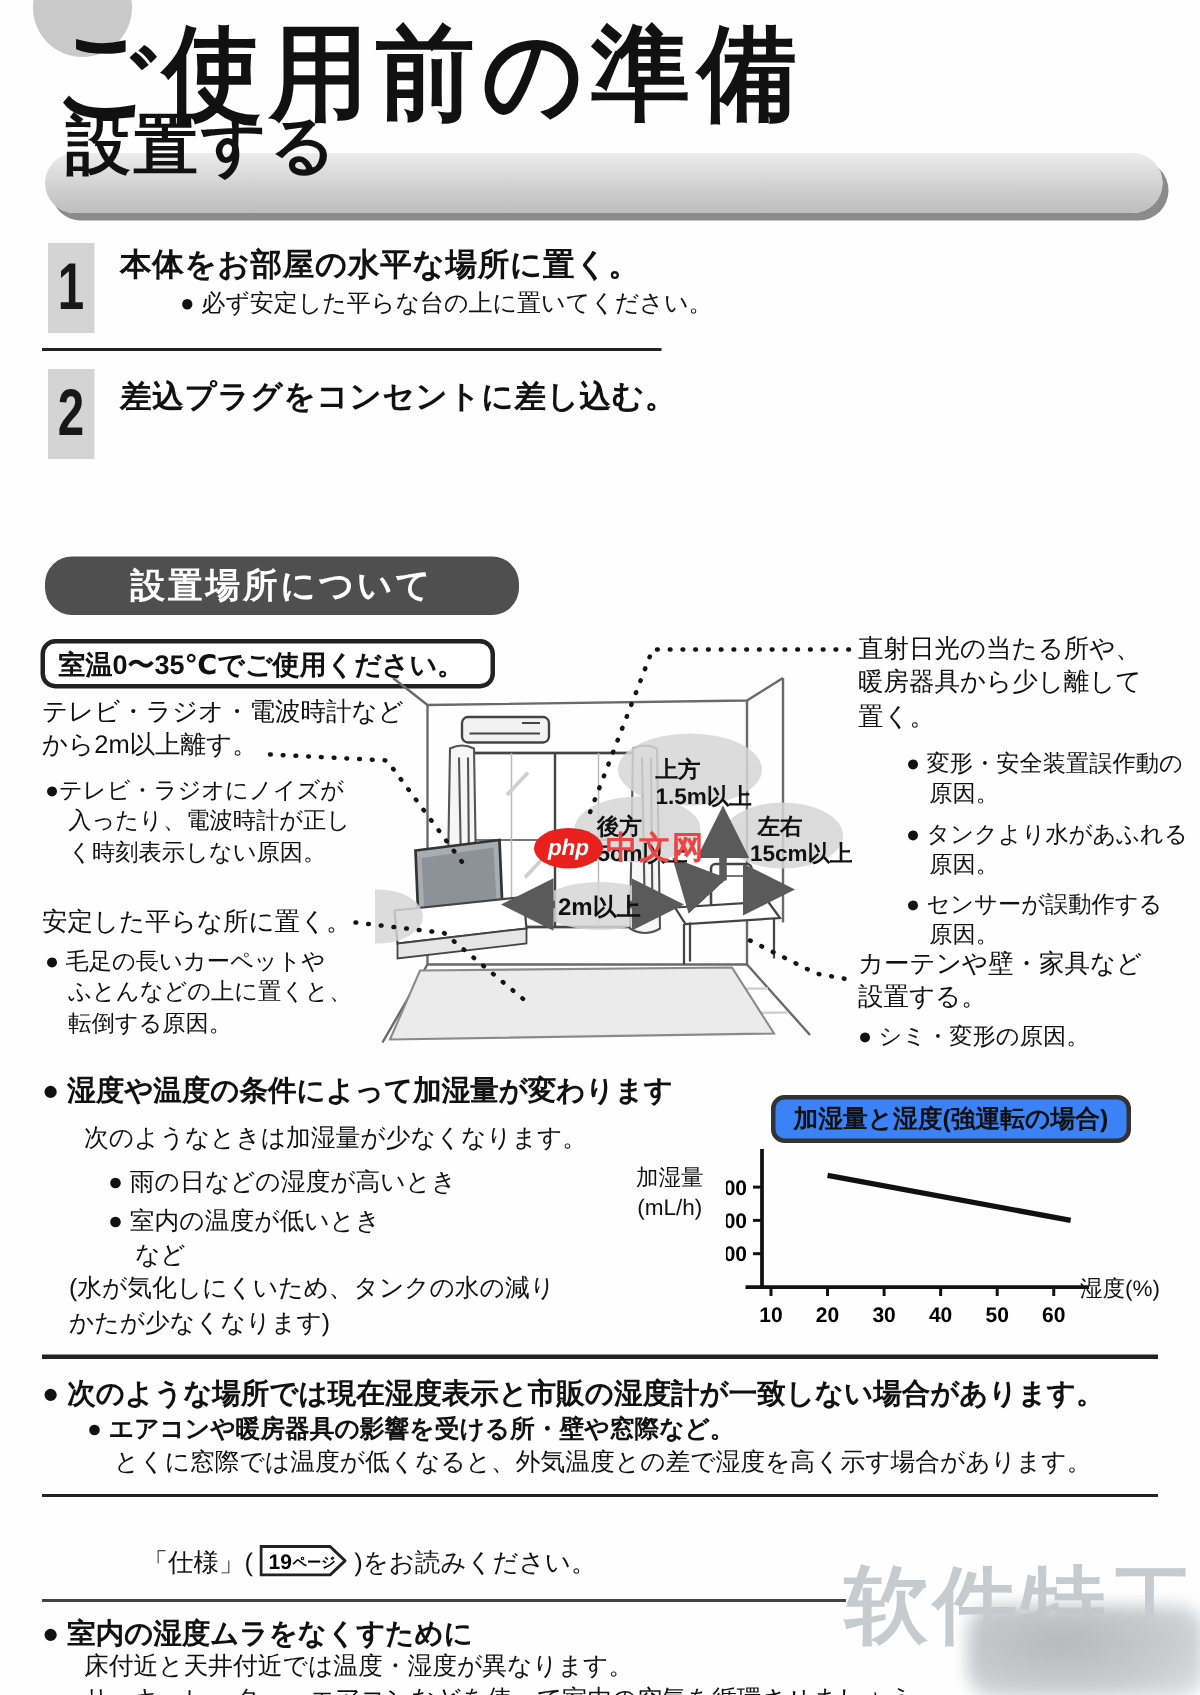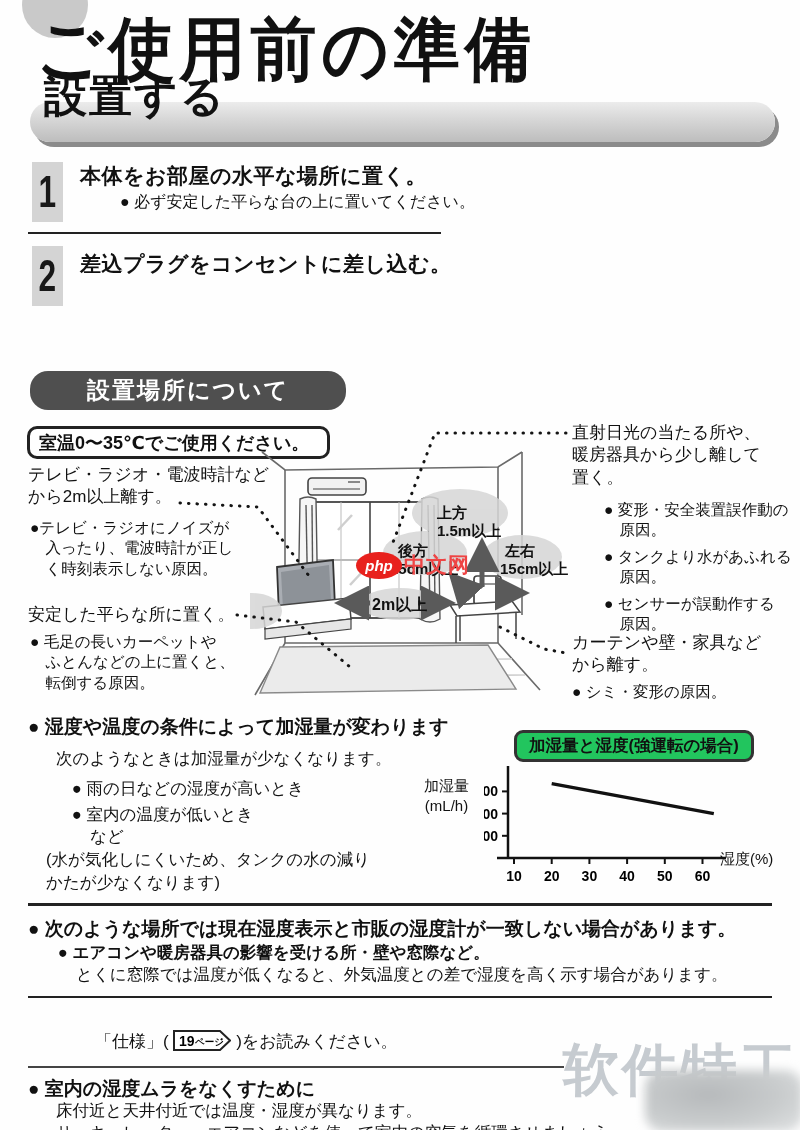--- a/index.html
+++ b/index.html
@@ -28,21 +28,21 @@
                 color:#fff;font-size:23px;font-weight:800;display:flex;align-items:center;justify-content:center;letter-spacing:2px;}
   #roomtemp-box{left:27px;top:426px;width:288px;height:27px;border:3px solid #222;border-radius:10px;
                 font-size:18px;font-weight:800;display:flex;align-items:center;padding-left:9px;background:#fff;}
   .callout-title{font-size:17px;font-weight:400;line-height:1.32;}
   .callout-note{font-size:15.5px;line-height:1.32;}
   .note-stack>div{margin-bottom:6px;margin-left:32px;}
   
   .big-bullet-title{font-size:19px;font-weight:800;}
   .body-text{font-size:16.5px;}
   
-  #chart-titlebox{left:94px;top:4px;padding:2px 12px;border:3px solid #333;border-radius:9px;background:#22c55e;
+  #chart-titlebox{left:94px;top:4px;padding:2px 12px;border:3px solid #333;border-radius:9px;background:#3b82f6;
                   font-size:16.5px;font-weight:800;}
   #chart-ylabel{left:4px;top:50px;font-size:15px;text-align:center;line-height:1.3;}
   #chart-xlabel{left:300px;top:124px;font-size:15px;}
   
   .pagetag{display:inline-block;vertical-align:-4px;}
   
   #php-wm{left:356px;top:551px;z-index:9;display:flex;align-items:center;}
   #php-ellipse{width:46px;height:27px;border-radius:50%;background:#e8211d;color:#fff;display:flex;
                align-items:center;justify-content:center;font-size:15px;font-weight:800;font-style:italic;}
   #php-site{font-size:21px;font-weight:700;color:#ef4444;margin-left:2px;letter-spacing:1px;}
@@ -96,21 +96,21 @@
 置く。</div>
   <div class="abs note-stack" style="left:572px;top:500px;width:220px;">
     <div class="callout-note pre">● 変形・安全装置誤作動の
 　原因。</div>
     <div class="callout-note pre">● タンクより水があふれる
 　原因。</div>
     <div class="callout-note pre">● センサーが誤動作する
 　原因。</div>
   </div>
   <div class="abs callout-title pre" style="left:572px;top:632px;width:220px;">カーテンや壁・家具など
-から離す。</div>
+設置する。</div>
   <div class="abs callout-note" style="left:572px;top:682px;width:220px;">● シミ・変形の原因。</div>
 
   <svg class="abs" style="left:250px;top:415px;" width="320" height="300" viewBox="0 0 320 300">
     <defs>
       <marker id="ah" markerWidth="7" markerHeight="7" refX="5" refY="3.5" orient="auto">
         <path d="M0,0 L7,3.5 L0,7 Z" fill="#5a5a5a"></path>
       </marker>
     </defs>
 
     <g stroke="#6a6a6a" stroke-width="1.6" fill="none">

